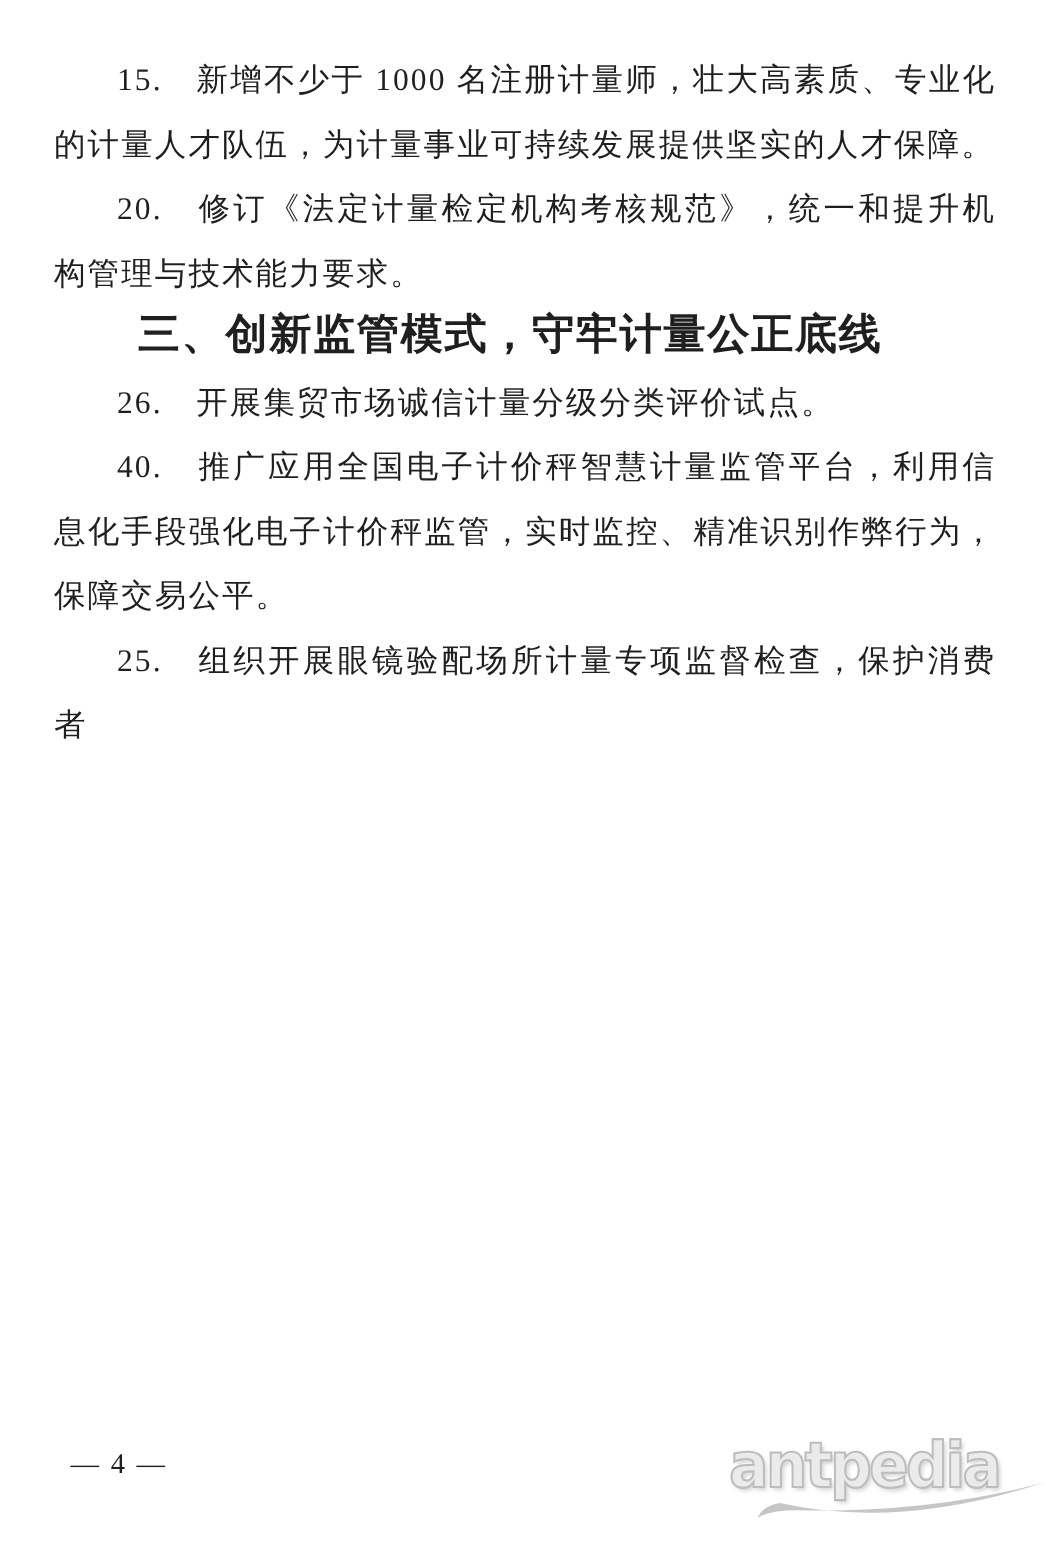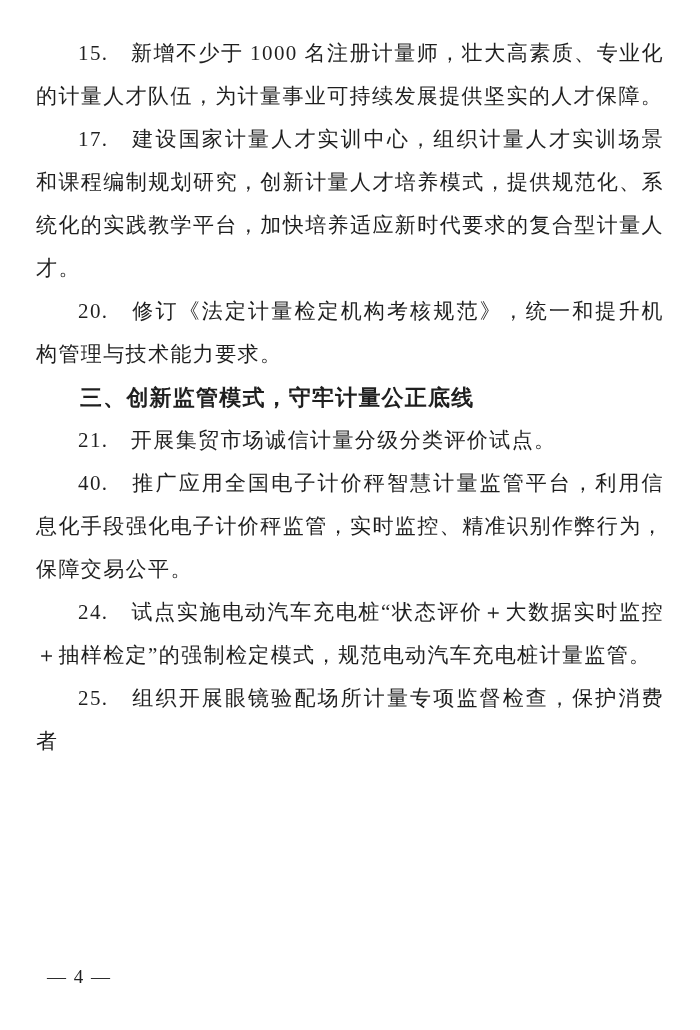--- a/index.html
+++ b/index.html
@@ -19,26 +19,26 @@
     margin: 0;
     font-size: 21px;
     line-height: 43px;
     letter-spacing: 1.4px;
     text-align: justify;
     text-justify: inter-character;
     text-indent: 2em;
   }
   .heading {
     margin: 0;
-    font-size: 22px;
+    font-size: 28px;
     line-height: 43px;
     letter-spacing: 1.2px;
     font-weight: 700;
     text-indent: 2em;
-    font-family: Liberation Sans, sans-serif;
+    font-family: Liberation Mono, monospace;
   }
 
   .pagenum {
     position: absolute; left: 47px; top: 966px; z-index: 2;
     font-size: 19px; letter-spacing: 1.5px;
   }
 
   .watermark {
     position: absolute; left: 486px; top: 948px; width: 214px; height: 80px;
     z-index: 1; pointer-events: none;
@@ -60,25 +60,29 @@
   .wm-swoosh { position: absolute; left: 18px; top: 38px; }
   .wm-swoosh path { fill: #c6c6c6; }
 </style>
 </head>
 <body>
 
 <div class="page">
 
   <main class="content">
     <p class="para">15.　新增不少于 1000 名注册计量师，壮大高素质、专业化的计量人才队伍，为计量事业可持续发展提供坚实的人才保障。</p>
-    <p class="para">17.　建设国家计量人才实训中心，组织计量人才实训场景和课程编制规划研究，创新计量人才培养模式，提供规范化、系统化的实践教学平台，加快培养适应新时代要求的复合型计量人才。</p>
     <p class="para">20.　修订《法定计量检定机构考核规范》，统一和提升机构管理与技术能力要求。</p>
     <h2 class="heading">三、创新监管模式，守牢计量公正底线</h2>
-    <p class="para">21.　开展集贸市场诚信计量分级分类评价试点。</p>
+    <p class="para">26.　开展集贸市场诚信计量分级分类评价试点。</p>
     <p class="para">40.　推广应用全国电子计价秤智慧计量监管平台，利用信息化手段强化电子计价秤监管，实时监控、精准识别作弊行为，保障交易公平。</p>
-    <p class="para">24.　试点实施电动汽车充电桩“状态评价＋大数据实时监控＋抽样检定”的强制检定模式，规范电动汽车充电桩计量监管。</p>
     <p class="para">25.　组织开展眼镜验配场所计量专项监督检查，保护消费者</p>
   </main>
 
+  <div class="watermark" aria-hidden="true">
+    <span class="wm-text">antpedia</span>
+    <svg class="wm-swoosh" width="195" height="30" viewBox="0 0 195 30">
+      <path d="M1,26 Q4,18 16,16 Q95,34 193,2 Q120,22 34,21 Q10,20 1,26 Z"></path>
+    </svg>
+  </div>
 
   <footer class="pagenum">— 4 —</footer>
 
 </div>
 
 </body></html>

